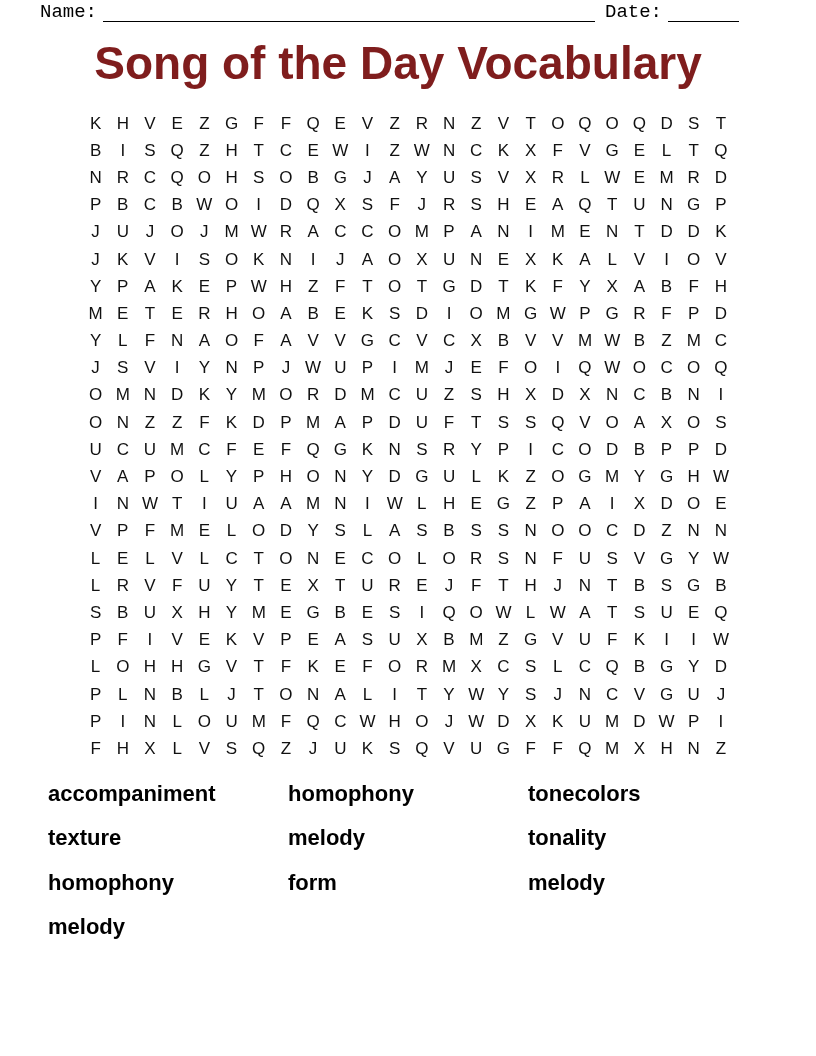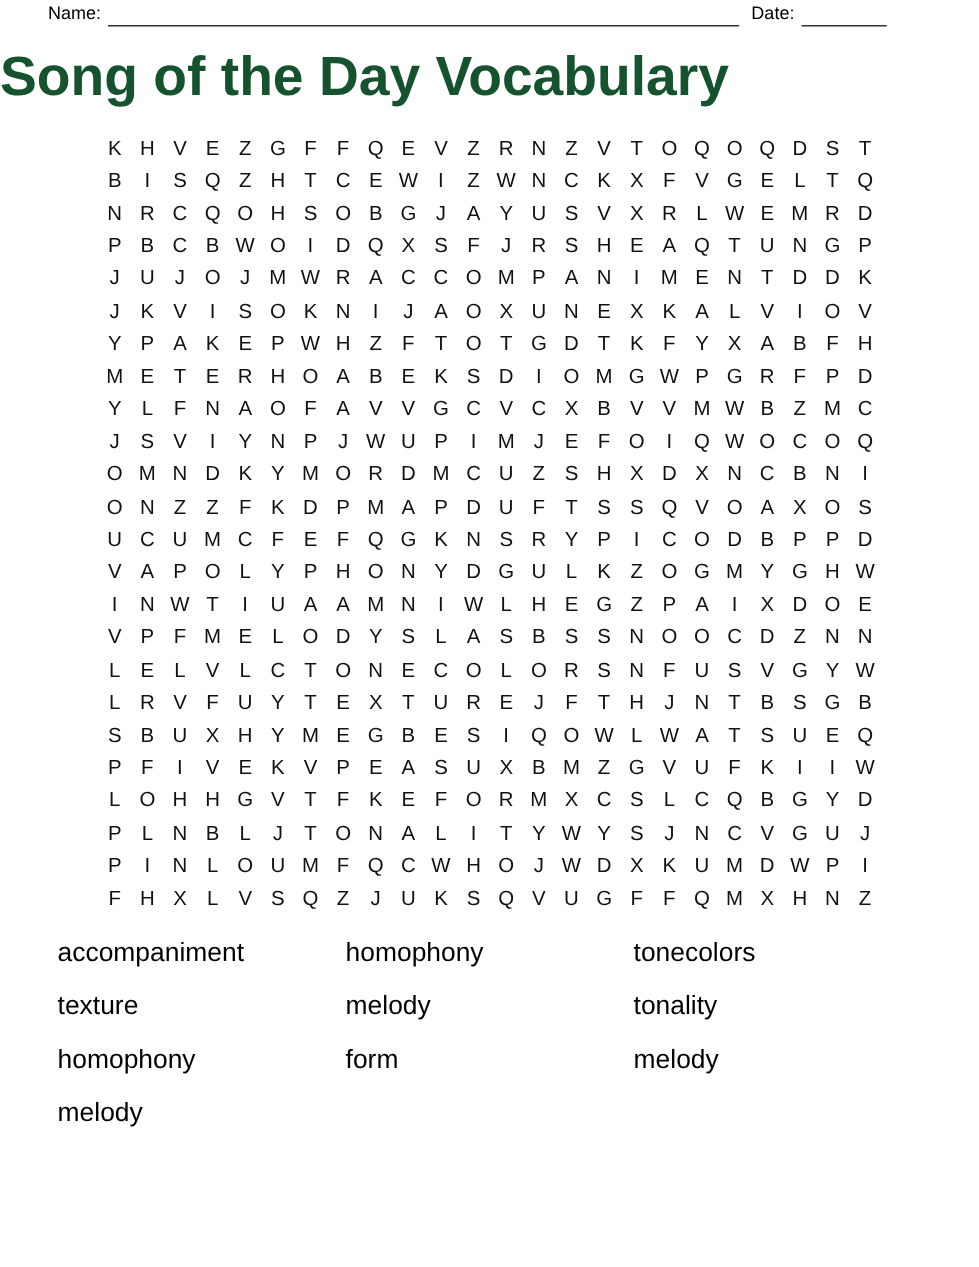--- a/index.html
+++ b/index.html
@@ -12,42 +12,43 @@
   }
   .page { position: relative; width: 816px; height: 1056px; background: #ffffff; }
 
   
   .header-row {
     position: absolute;
     left: 40px; top: 2px;
     width: 699px;
     display: flex;
     align-items: flex-end;
-    font-size: 15px;
+    font-size: 19px;
     line-height: 20px;
+    font-family: Liberation Mono, monospace;
   }
   .header-label { white-space: nowrap; padding-right: 6px; }
   .blank-line {
     border-bottom: 1.5px solid #000;
     height: 19px;
   }
   .name-line { flex: 1 1 auto; margin-right: 10px; }
   .date-line { width: 71px; }
 
   
   .title {
     position: absolute;
     left: 0; top: 34px;
     width: 796px;
-    text-align: left;
+    text-align: center;
     font-size: 46px;
     font-weight: 700;
     letter-spacing: 0px;
     line-height: 58px;
-    color: #14532d;
+    color: #7f1d1d;
   }
 
   
   .letter-grid {
     position: absolute;
     left: 82px; top: 110px;
     display: grid;
     grid-template-columns: repeat(24, 27.2px);
     grid-auto-rows: 27.2px;
   }
@@ -66,21 +67,21 @@
     position: absolute;
     left: 48px; top: 772px;
     width: 720px;
     display: flex;
   }
   .word-column { width: 240px; }
   .word-item {
     height: 44.4px;
     line-height: 44.4px;
     font-size: 22px;
-    font-weight: 400;
+    font-weight: 700;
     color: #000000;
     white-space: nowrap;
   }
 </style>
 </head>
 <body>
 
 <div class="page">
 
   <div class="header-row">

